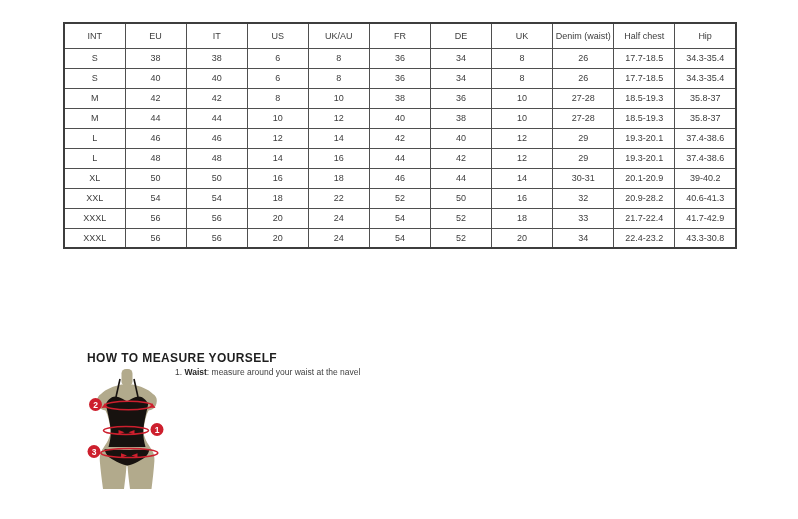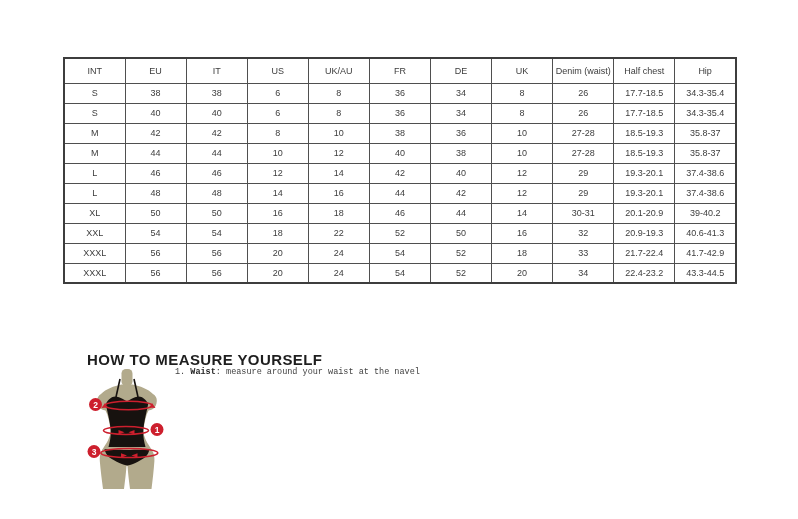--- a/index.html
+++ b/index.html
@@ -10,41 +10,40 @@
   *{margin:0;padding:0;box-sizing:border-box;}
   html,body{width:798px;height:519px;background:#ffffff;overflow:hidden;
     font-family:"Liberation Sans","DejaVu Sans",sans-serif;}
   .page{position:relative;width:798px;height:519px;background:#fff;}
 
   
   table.size-chart{
     position:absolute;left:63px;top:22px;width:674px;
     border-collapse:collapse;table-layout:fixed;
     border:2px solid #3d3d3d;
-    margin-top:35px;
   }
   table.size-chart th, table.size-chart td{
     border:1px solid #4f4f4f;
     font-size:9px;font-weight:normal;color:#3c3c3c;
     text-align:center;vertical-align:middle;
     padding:0;white-space:nowrap;overflow:hidden;
   }
   table.size-chart th{height:25px;}
   table.size-chart td{height:20px;}
 
   
   .measure-heading{
     position:absolute;left:63px;top:351px;
-    font-size:15px;font-weight:bold;letter-spacing:.4px;color:#1e1e1e;padding-left:24px;
+    font-size:12px;font-weight:bold;letter-spacing:.4px;color:#1e1e1e;padding-left:24px;
   }
   .measure-steps{
     position:absolute;left:175px;top:368px;
     font-size:8.5px;color:#3f3f3f;
   }
-  .measure-step{display:block;line-height:9px;margin-bottom:5.6px;white-space:nowrap;font-family:Liberation Mono, monospace;}
+  .measure-step{display:block;line-height:9px;margin-bottom:5.6px;white-space:nowrap;}
   .measure-step b{color:#272727;}
 
   .figure-wrap{position:absolute;left:84px;top:367px;width:84px;height:124px;}
   .fill-tan{fill:var(--tan);}
   .fill-suit{fill:var(--suit);}
   .stroke-suit{stroke:var(--suit);fill:none;}
   .stroke-red{stroke:var(--accent-red);fill:none;}
   .fill-red{fill:var(--accent-red);}
   .badge-num{fill:#ffffff;font-size:8.5px;font-weight:bold;
     font-family:"Liberation Sans","DejaVu Sans",sans-serif;}
@@ -165,21 +164,21 @@
         <tr>
           <td>XXL</td>
           <td>54</td>
           <td>54</td>
           <td>18</td>
           <td>22</td>
           <td>52</td>
           <td>50</td>
           <td>16</td>
           <td>32</td>
-          <td>20.9-19.3</td>
+          <td>20.9-28.2</td>
           <td>40.6-41.3</td>
         </tr>
         <tr>
           <td>XXXL</td>
           <td>56</td>
           <td>56</td>
           <td>20</td>
           <td>24</td>
           <td>54</td>
           <td>52</td>
@@ -192,21 +191,21 @@
           <td>XXXL</td>
           <td>56</td>
           <td>56</td>
           <td>20</td>
           <td>24</td>
           <td>54</td>
           <td>52</td>
           <td>20</td>
           <td>34</td>
           <td>22.4-23.2</td>
-          <td>43.3-44.5</td>
+          <td>43.3-30.8</td>
         </tr>
       </tbody>
   </table>
 
   <div class="measure-heading">HOW TO MEASURE YOURSELF</div>
 
   <div class="figure-wrap">
     <svg width="84" height="124" viewBox="0 0 84 124">
 
       <rect class="fill-tan" x="37.5" y="2" width="11" height="17" rx="4.5"></rect>

